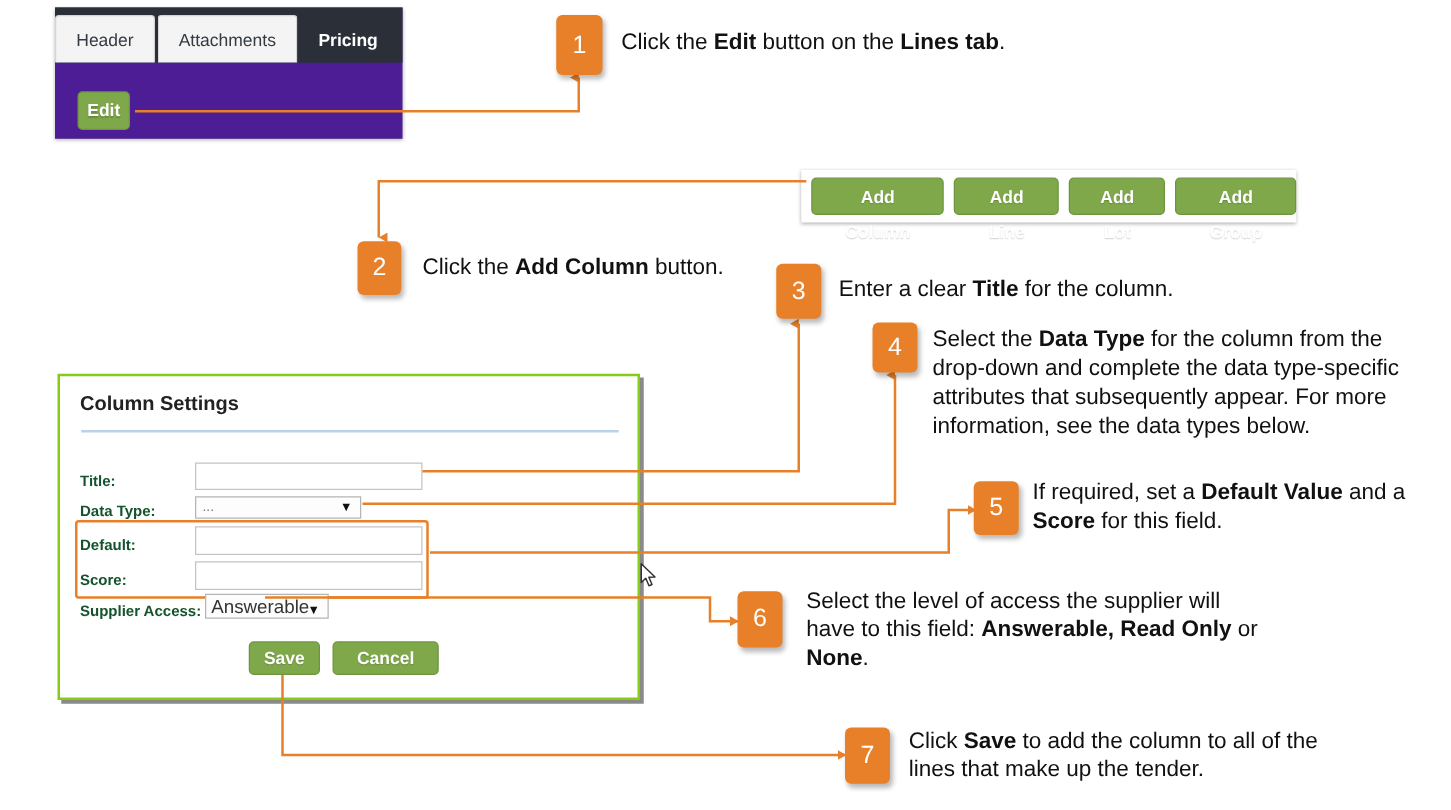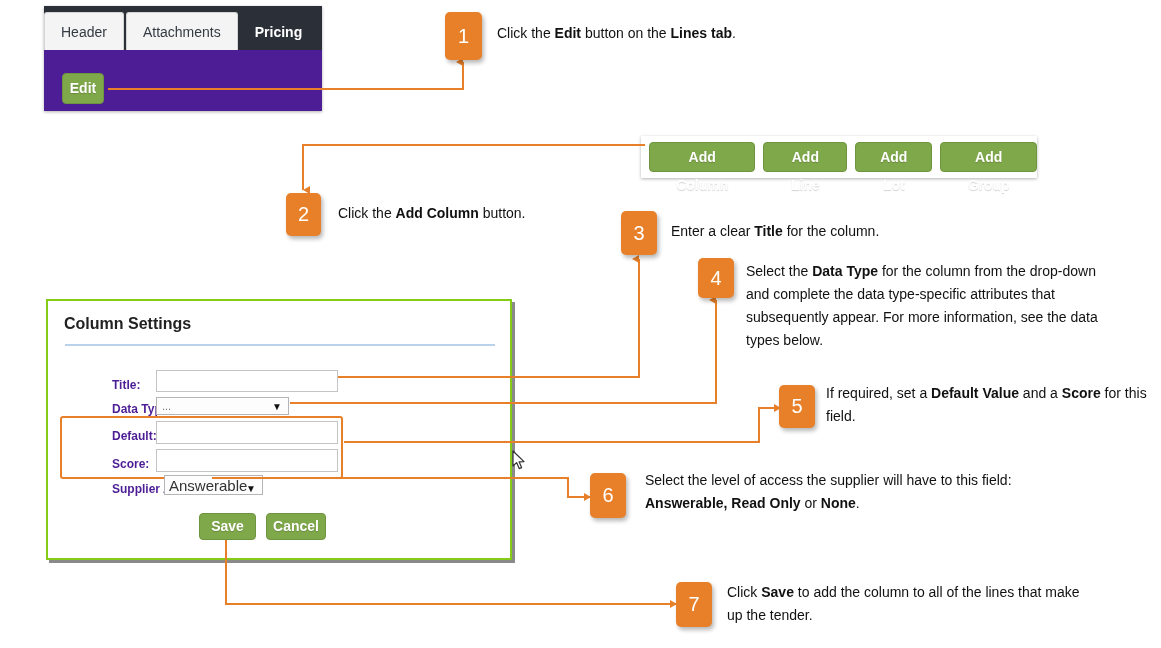--- a/index.html
+++ b/index.html
@@ -112,22 +112,21 @@
   .dlg-rule {
     position: absolute;
     left: 17px; top: 43px;
     width: 430px; height: 2px;
     background: #b9d2ea;
   }
   .fld-label {
     position: absolute;
     font-size: 12px;
     font-weight: 700;
-    color: #4c1d95;
-    margin-left: 48px;
+    color: #14532d;
   }
   .fld-box {
     position: absolute;
     background: #ffffff;
     border: 1px solid #c4c4c4;
     box-sizing: border-box;
   }
   .fld-select {
     position: absolute;
     background: #fdfdfd;
@@ -166,21 +165,21 @@
     font-size: 20px;
     font-weight: 400;
     text-align: center;
     box-sizing: border-box;
     box-shadow: 2px 3px 4px rgba(0,0,0,.28);
   }
 
   
   .ctext {
     position: absolute;
-    font-size: 14px;
+    font-size: 18px;
     line-height: 23px;
     color: #111111;
   }
   .ctext b { font-weight: 700; }
 
   
   #wires {
     position: absolute;
     left: 0; top: 0;
     width: 1161px; height: 648px;
@@ -234,21 +233,21 @@
 
     <div class="highlight-box" style="left:12px; top:115px; width:283px; height:63px;"></div>
 
     <div class="fld-label" style="left:16px; top:181px;">Supplier Access:</div>
     <div class="fld-select sel-answerable" style="left:116px; top:174px; width:99px; height:20px;align-items:flex-end;">
       <span>Answerable</span>
       <span class="caret">▼</span>
     </div>
 
     <div class="abs btn-green" style="left:151px; top:212px; width:57px; height:27px; line-height:25px;">Save</div>
-    <div class="abs btn-green" style="left:218px; top:212px; width:60px; height:27px; line-height:25px;">Cancel</div>
+    <div class="abs btn-green" style="left:218px; top:212px; width:85px; height:27px; line-height:25px;">Cancel</div>
   </div>
 
   <svg id="wires" viewBox="0 0 1161 648" xmlns="http://www.w3.org/2000/svg">
     <defs>
       <marker id="ah-up" markerWidth="8" markerHeight="8" refX="4" refY="7" orient="auto" markerUnits="userSpaceOnUse">
         <path d="M0,7 L4,0 L8,7 Z" fill="#e8802a"></path>
       </marker>
       <marker id="ah-down" markerWidth="8" markerHeight="8" refX="4" refY="7" orient="auto" markerUnits="userSpaceOnUse">
         <path d="M0,0 L8,0 L4,7 Z" fill="#e8802a"></path>
       </marker>

